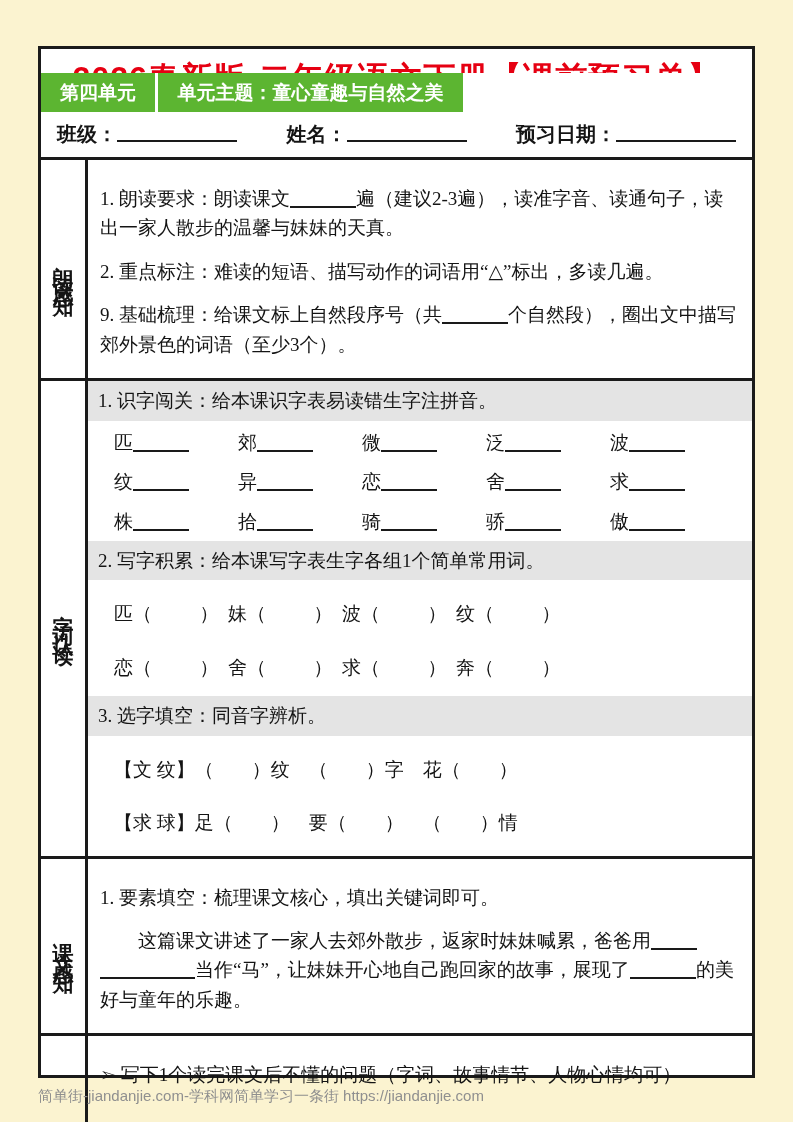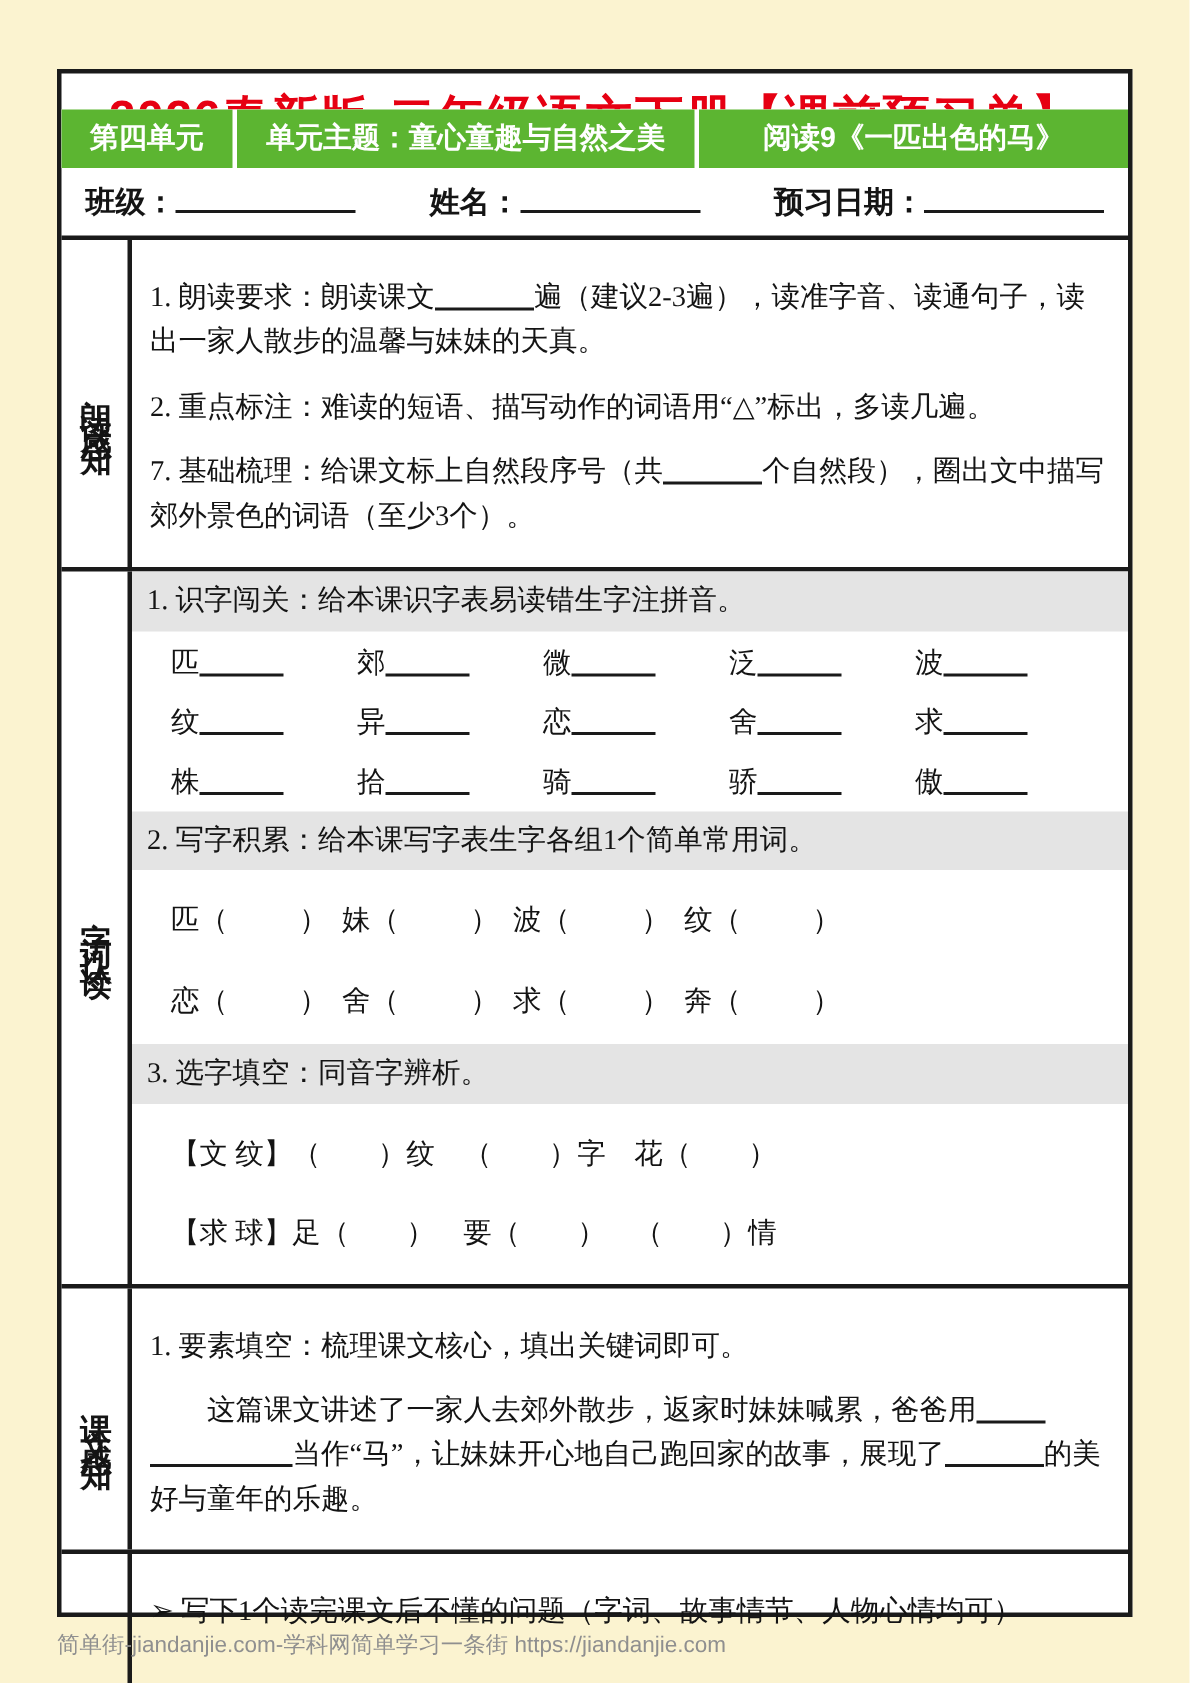--- a/index.html
+++ b/index.html
@@ -38,21 +38,20 @@
 <body>
 
 <div class="canvas">
   <div class="sheet">
 
     <div class="title">2026春新版·二年级语文下册【课前预习单】</div>
 
     <div class="green-bar">
       <div class="gcell g-unit">第四单元</div>
       <div class="gcell g-theme">单元主题：童心童趣与自然之美</div>
-      <div class="gcell g-reading">阅读9《一匹出色的马》</div>
     </div>
 
     <div class="info-row">
       <span class="info-item">
         <span>班级：</span>
         <span class="bl w120"></span>
       </span>
       <span class="info-item">
         <span>姓名：</span>
         <span class="bl w120"></span>
@@ -65,21 +64,21 @@
 
     <div class="wtable">
 
       <div class="wrow row-langdu">
         <div class="label-cell">
           <span class="vlabel">朗读感知</span>
         </div>
         <div class="content-cell">
           <p><span>1. 朗读要求：朗读课文</span><span class="bl w70"></span><span>遍（建议2-3遍），读准字音、读通句子，读出一家人散步的温馨与妹妹的天真。</span></p>
           <p>2. 重点标注：难读的短语、描写动作的词语用“△”标出，多读几遍。</p>
-          <p><span>7. 基础梳理：给课文标上自然段序号（共</span><span class="bl w70"></span><span>个自然段），圈出文中描写郊外景色的词语（至少3个）。</span></p>
+          <p><span>9. 基础梳理：给课文标上自然段序号（共</span><span class="bl w70"></span><span>个自然段），圈出文中描写郊外景色的词语（至少3个）。</span></p>
         </div>
       </div>
 
       <div class="wrow row-zici">
         <div class="label-cell">
           <span class="vlabel">字词认读</span>
         </div>
         <div class="content-cell tight">
           <div class="task-head">1. 识字闯关：给本课识字表易读错生字注拼音。</div>
 

